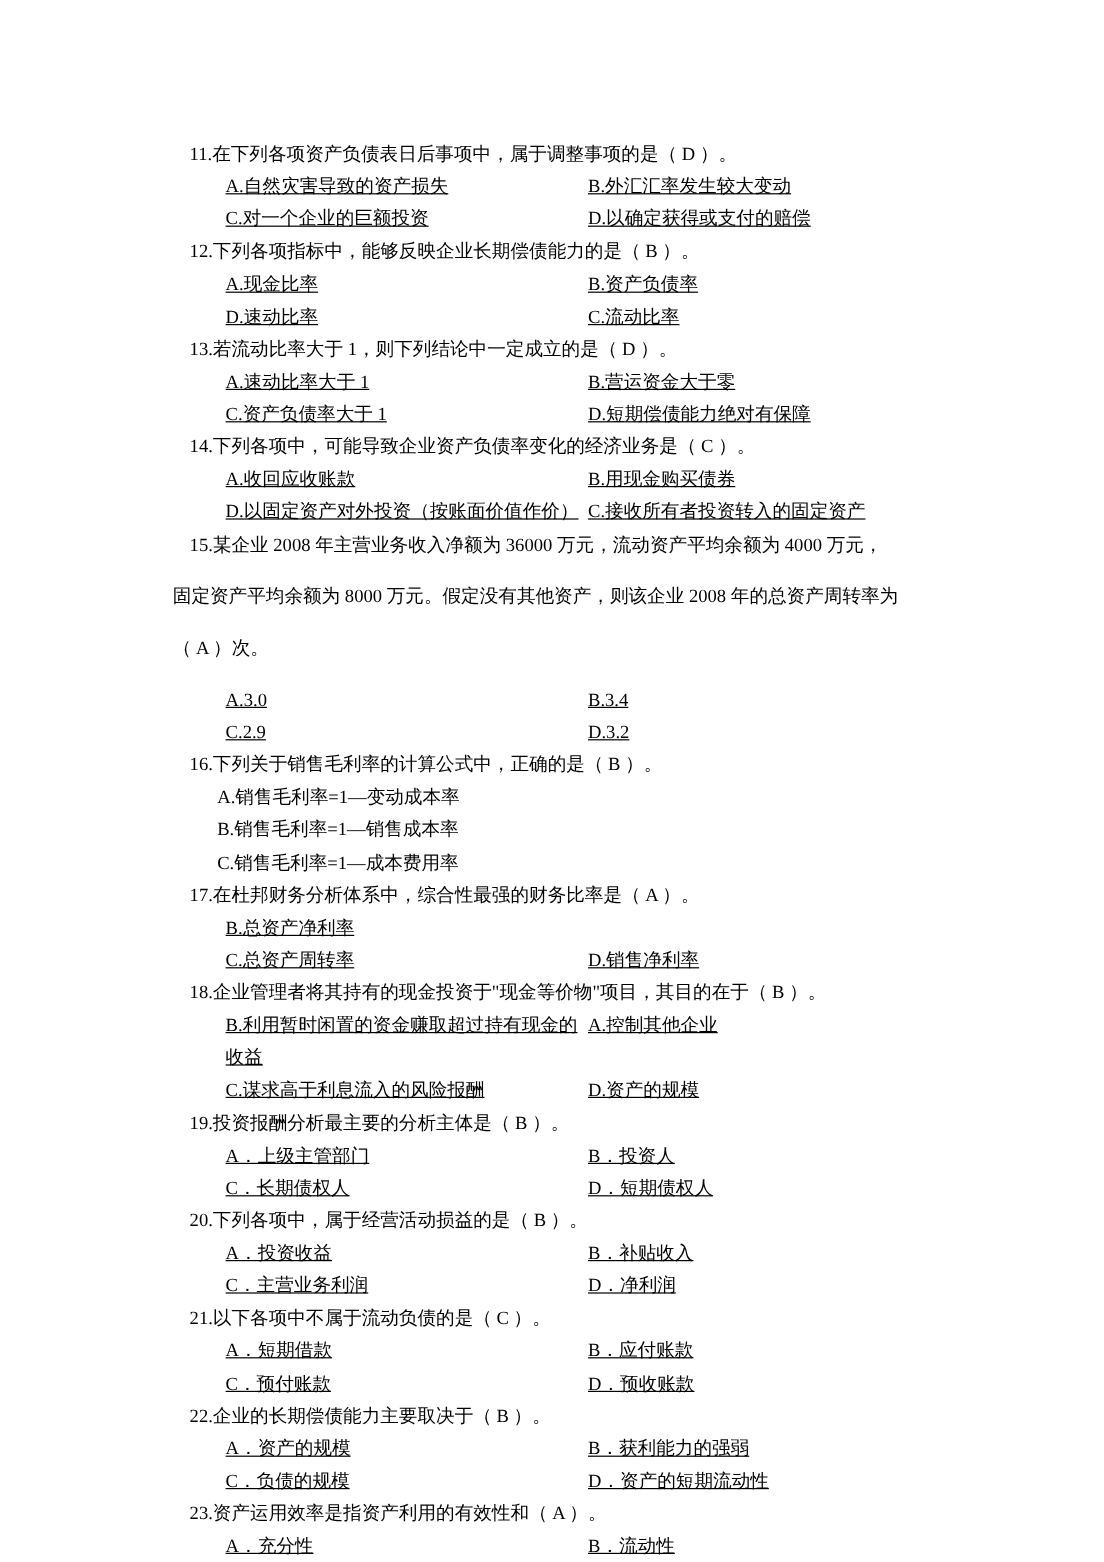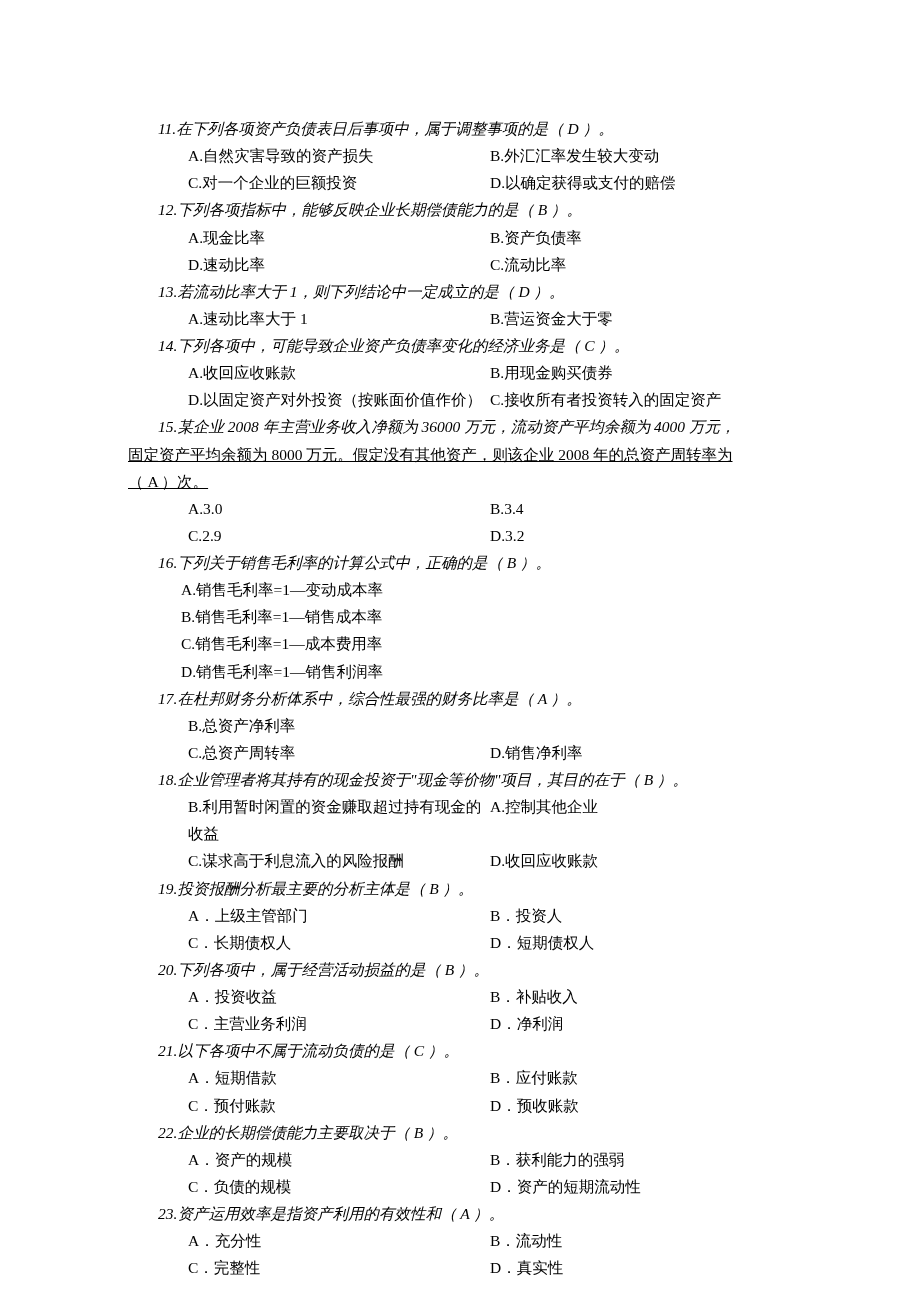--- a/index.html
+++ b/index.html
@@ -13,36 +13,35 @@
   }
   .page {
     width: 920px;
     min-height: 1302px;
     box-sizing: border-box;
     padding: 115px 128px 60px 128px;
   }
   .q {
     margin: 0 0 0 30px;
     text-indent: 0;
-    font-style: italic;
   }
   .opts {
     margin: 0 0 0 60px;
     display: flex;
     flex-wrap: nowrap;
+    text-decoration: underline;
   }
   .col {
     flex: 0 0 50%;
   }
   .single-col {
     margin: 0 0 0 53px;
   }
   .cont {
-    margin: 0;
-    text-decoration: underline;
+    margin: 16px;
   }
 </style>
 </head>
 <body>
 
 <div class="page" id="root">
     <p class="q">11.在下列各项资产负债表日后事项中，属于调整事项的是（  D   ）。</p>
     <div class="opts">
       <span class="col">A.自然灾害导致的资产损失</span>
       <span class="col">B.外汇汇率发生较大变动</span>
@@ -58,20 +57,24 @@
     </div>
     <div class="opts">
       <span class="col">D.速动比率</span>
       <span class="col">C.流动比率</span>
     </div>
     <p class="q">13.若流动比率大于 1，则下列结论中一定成立的是（ D    ）。</p>
     <div class="opts">
       <span class="col">A.速动比率大于 1</span>
       <span class="col">B.营运资金大于零</span>
     </div>
+    <div class="opts">
+      <span class="col">C.资产负债率大于 1</span>
+      <span class="col">D.短期偿债能力绝对有保障</span>
+    </div>
     <p class="q">14.下列各项中，可能导致企业资产负债率变化的经济业务是（  C   ）。</p>
     <div class="opts">
       <span class="col">A.收回应收账款</span>
       <span class="col">B.用现金购买债券</span>
     </div>
     <div class="opts">
       <span class="col">D.以固定资产对外投资（按账面价值作价）</span>
       <span class="col">C.接收所有者投资转入的固定资产</span>
     </div>
     <p class="q">15.某企业 2008 年主营业务收入净额为 36000 万元，流动资产平均余额为 4000 万元，</p>
@@ -82,37 +85,36 @@
       <span class="col">B.3.4</span>
     </div>
     <div class="opts">
       <span class="col">C.2.9</span>
       <span class="col">D.3.2</span>
     </div>
     <p class="q">16.下列关于销售毛利率的计算公式中，正确的是（   B   ）。</p>
     <p class="single-col">A.销售毛利率=1—变动成本率</p>
     <p class="single-col">B.销售毛利率=1—销售成本率</p>
     <p class="single-col">C.销售毛利率=1—成本费用率</p>
-    <p class="single-col">D.销售毛利率=1—销售利润率</p>
     <p class="q">17.在杜邦财务分析体系中，综合性最强的财务比率是（  A    ）。</p>
     <div class="opts">
       <span class="col">B.总资产净利率</span>
     </div>
     <div class="opts">
       <span class="col">C.总资产周转率</span>
       <span class="col">D.销售净利率</span>
     </div>
     <p class="q">18.企业管理者将其持有的现金投资于"现金等价物"项目，其目的在于（  B   ）。</p>
     <div class="opts">
       <span class="col">B.利用暂时闲置的资金赚取超过持有现金的收益</span>
       <span class="col">A.控制其他企业</span>
     </div>
     <div class="opts">
       <span class="col">C.谋求高于利息流入的风险报酬</span>
-      <span class="col">D.收回应收账款</span>
+      <span class="col">D.资产的规模</span>
     </div>
     <p class="q">19.投资报酬分析最主要的分析主体是（ B   ）。</p>
     <div class="opts">
       <span class="col">A．上级主管部门</span>
       <span class="col">B．投资人</span>
     </div>
     <div class="opts">
       <span class="col">C．长期债权人</span>
       <span class="col">D．短期债权人</span>
     </div>

